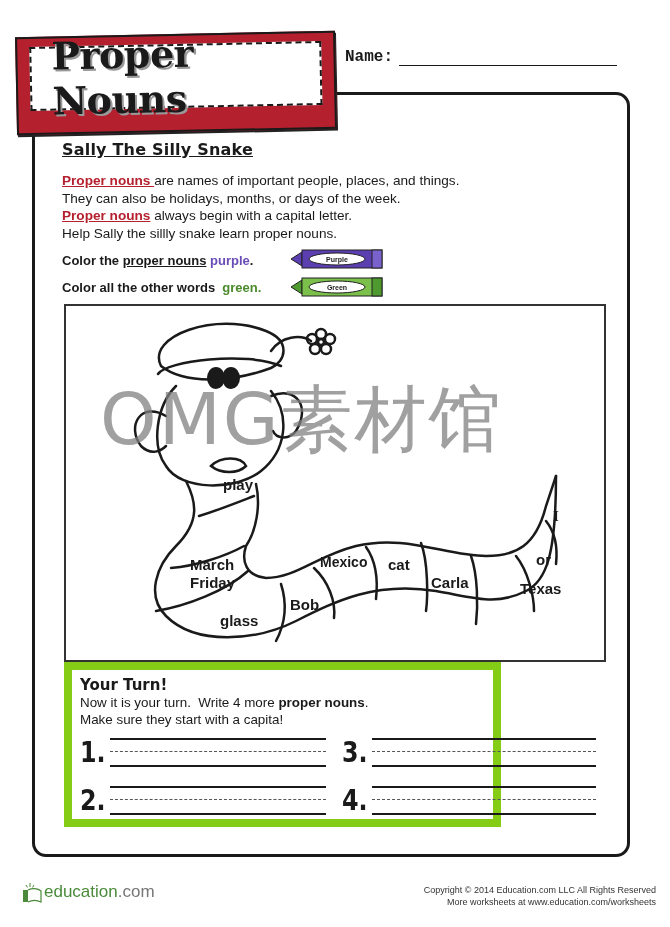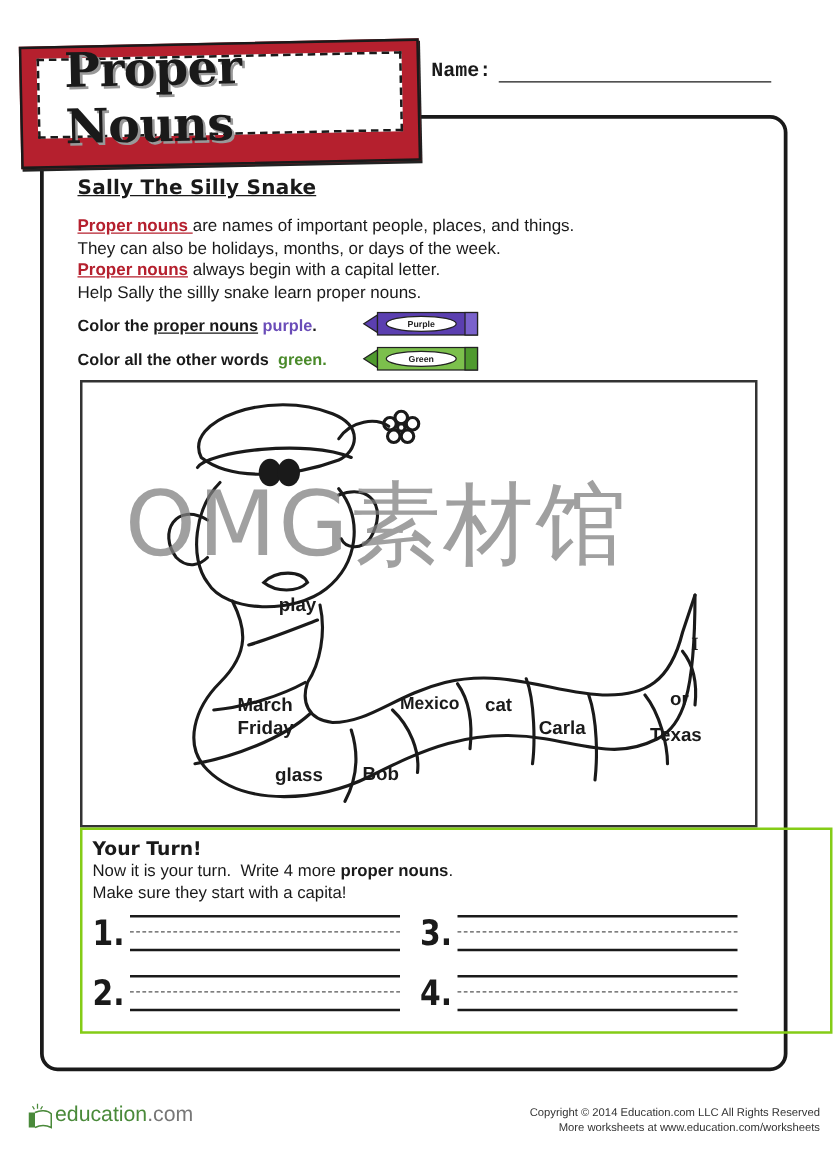--- a/index.html
+++ b/index.html
@@ -22,21 +22,21 @@
   .color-row { position:absolute; left:62px; font-weight:bold; font-size:13px; display:flex; align-items:flex-start; }
   .color-row .u { text-decoration:underline; }
   .color-row .purple { color:#6a4cb8; }
   .color-row .green { color:#4a8a2a; }
   .crayon { position:absolute; left:290px; width:94px; height:20px; }
 
   .snake-box { position:absolute; left:64px; top:304px; width:542px; height:358px; border:2px solid #333; box-sizing:border-box; overflow:hidden; }
   .snake-word { position:absolute; font-weight:bold; font-size:15px; color:#1a1a1a; }
   .watermark { position:absolute; left:100px; top:372px; font-size:72px; color:rgba(128,128,128,0.75); font-family:"DejaVu Sans", sans-serif; letter-spacing:2px; }
 
-  .turn-box { position:absolute; left:64px; top:662px; width:602px; height:165px; border:2px solid #84cc16; box-sizing:border-box; }
+  .turn-box { position:absolute; left:64px; top:662px; width:437px; height:165px; border:8px solid #84cc16; box-sizing:border-box; }
   .turn-title { position:absolute; left:8px; top:6px; font-family:"DejaVu Sans", sans-serif; font-weight:900; font-size:15px; }
   .turn-text { position:absolute; left:8px; top:24px; font-size:13.4px; line-height:17px; }
   .answer { position:absolute; display:flex; align-items:center; }
   .answer-num { font-family:"DejaVu Sans", sans-serif; font-weight:bold; font-size:28px; width:30px; transform:scaleX(0.85); transform-origin:left; }
   .answer-lines { position:relative; width:216px; height:30px; }
   .answer-lines .l1 { position:absolute; top:0; left:0; right:0; border-top:2px solid #1a1a1a; }
   .answer-lines .l2 { position:absolute; top:13px; left:0; right:0; border-top:1.5px dashed #555; }
   .answer-lines .l3 { position:absolute; top:27px; left:0; right:0; border-top:2px solid #1a1a1a; }
 
   .footer-logo { position:absolute; left:20px; top:882px; display:flex; color:#4a8a3a; font-size:17px; }
@@ -126,21 +126,21 @@
       <path d="M450,250 C462,265 468,290 468,305"></path>
       <path d="M480,215 C488,225 492,240 490,258"></path>
     </g>
     <ellipse cx="150" cy="72" rx="9" ry="11" fill="#1a1a1a"></ellipse>
     <ellipse cx="165" cy="72" rx="9" ry="11" fill="#1a1a1a"></ellipse>
   </svg>
   <span class="snake-word" style="left:157px;top:170px;">play</span>
   <span class="snake-word" style="left:124px;top:224px;margin-top:26px;">March</span>
   <span class="snake-word" style="left:124px;top:268px;">Friday</span>
   <span class="snake-word" style="left:154px;top:306px;">glass</span>
-  <span class="snake-word" style="left:224px;top:305px;">Bob</span>
+  <span class="snake-word" style="left:224px;top:290px;">Bob</span>
   <span class="snake-word" style="left:254px;top:248px;font-size:14px;">Mexico</span>
   <span class="snake-word" style="left:322px;top:250px;">cat</span>
   <span class="snake-word" style="left:365px;top:268px;">Carla</span>
   <span class="snake-word" style="left:418px;top:274px;margin-left:36px;">Texas</span>
   <span class="snake-word" style="left:470px;top:245px;">or</span>
   <span class="snake-word" style="left:487px;top:202px;font-family:'Liberation Serif',serif;">I</span>
 </div>
 
 <div class="watermark">OMG素材馆</div>
 

